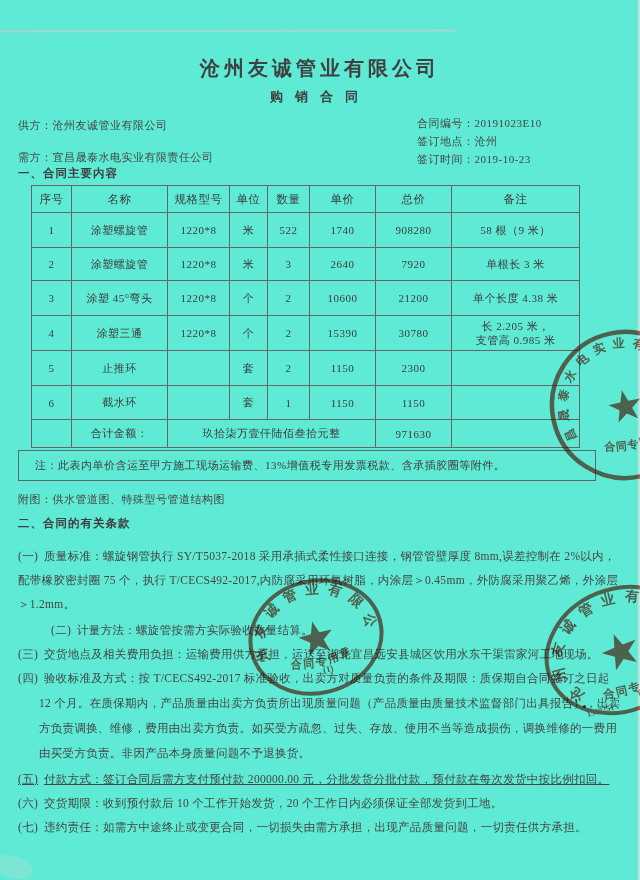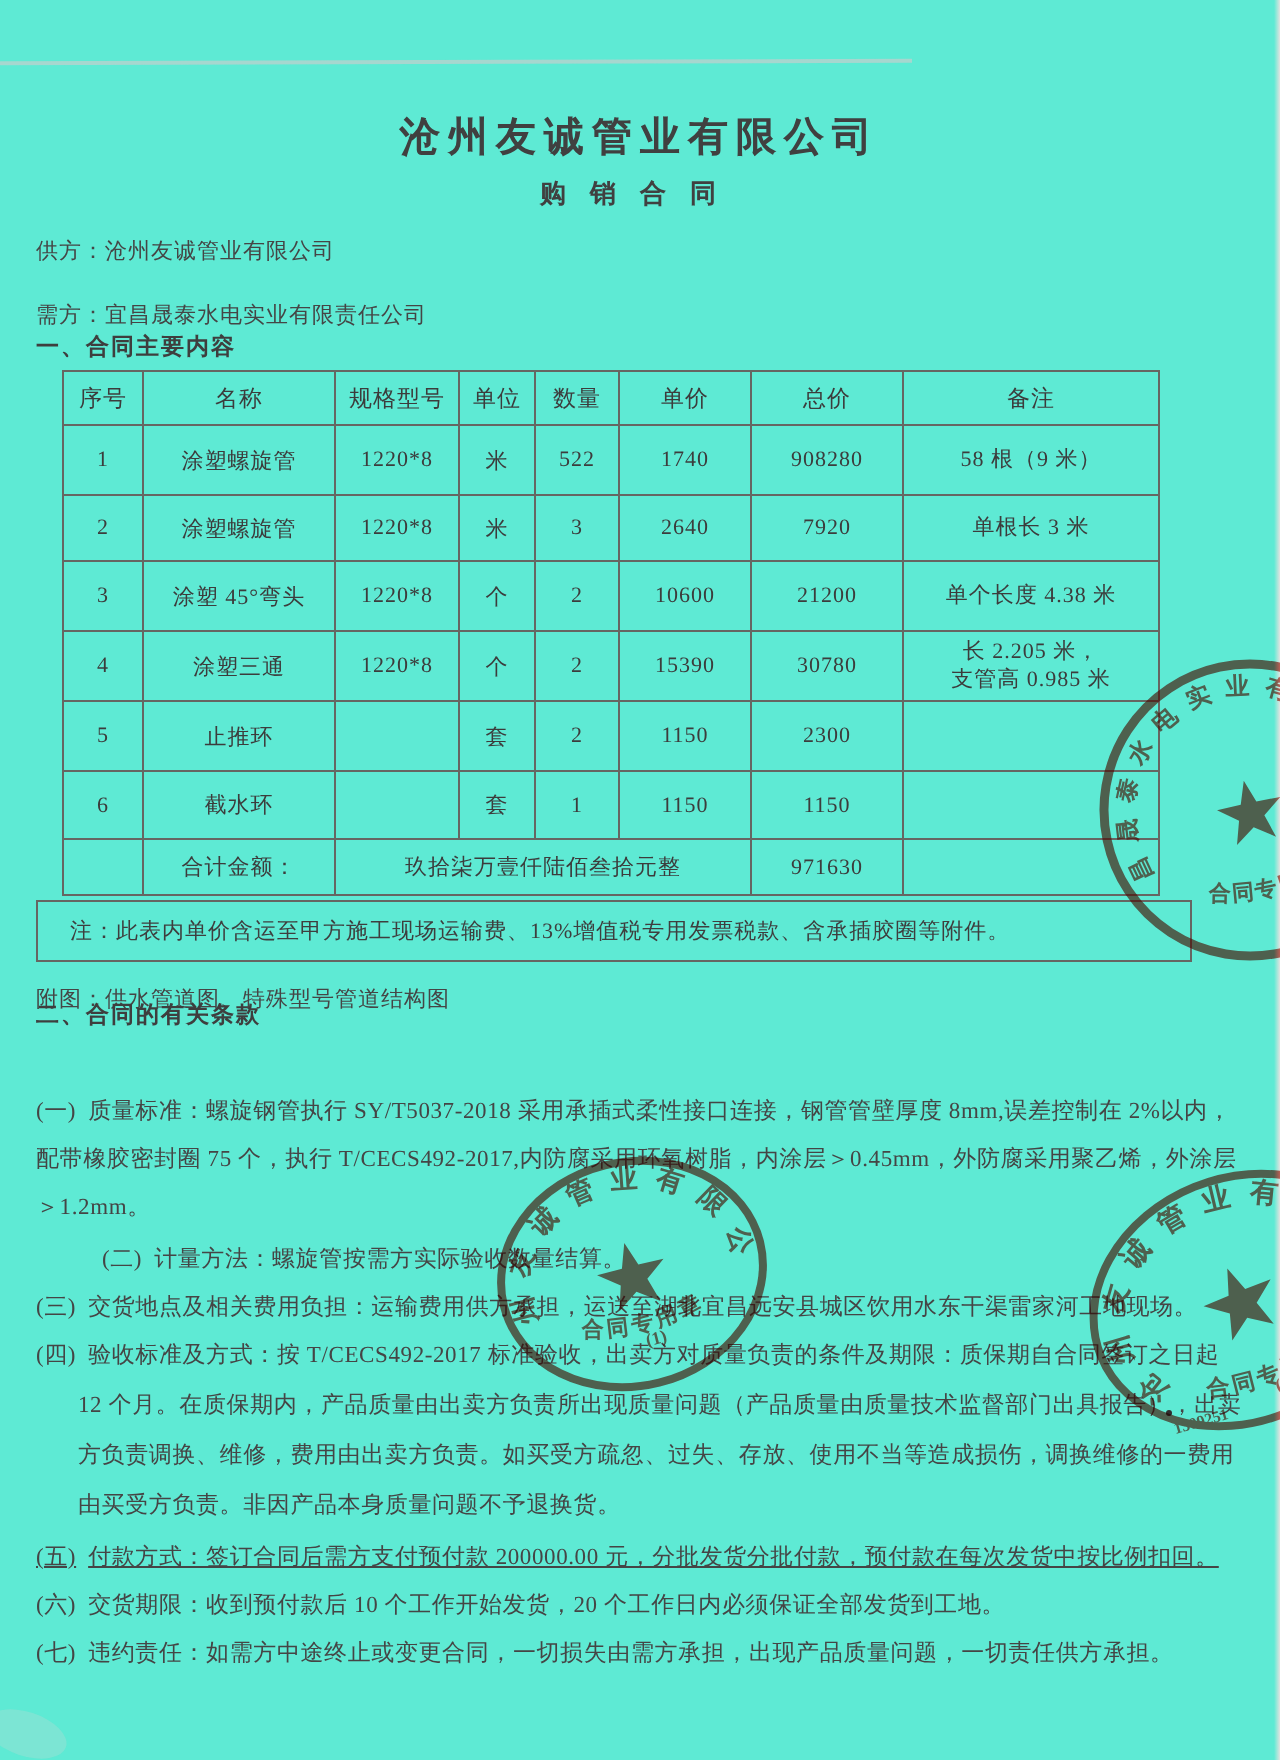--- a/index.html
+++ b/index.html
@@ -21,21 +21,21 @@
     font-size:13px;font-weight:600;letter-spacing:12px;color:#404040;}
 
   .meta{font-size:11px;color:#454545;}
   .meta-supplier{position:absolute;left:18px;top:118px;}
   .meta-buyer{position:absolute;left:18px;top:150px;}
   .meta-right{position:absolute;left:417px;top:114px;line-height:18px;}
   .meta span{letter-spacing:.5px;margin-top:35px;}
 
   .section-title{position:absolute;left:18px;font-size:11.5px;font-weight:600;color:#3e3e3e;letter-spacing:1px;}
   .section-1{top:166px;}
-  .section-2{top:500px;text-align:right;}
+  .section-2{top:516px;text-align:right;}
 
   .goods-table{position:absolute;left:31px;top:185px;width:548px;border-collapse:collapse;table-layout:fixed;
     font-size:11px;color:#3c3c3c;}
   .goods-table td,.goods-table th{border:1px solid #666662;text-align:center;vertical-align:middle;
     padding:0 2px;font-weight:normal;letter-spacing:.5px;}
   .goods-table th{font-size:11.5px;}
   .goods-table .remark-cell{white-space:pre-line;line-height:1.3;}
   .col-no{width:40px;}.col-name{width:96px;}.col-spec{width:62px;}.col-unit{width:38px;}
   .col-qty{width:42px;}.col-price{width:66px;}.col-total{width:76px;}.col-remark{width:128px;}
 
@@ -68,20 +68,31 @@
   <div class="speck"></div>
 
   <div class="doc-company-title">沧州友诚管业有限公司</div>
   <div class="doc-title">购销合同</div>
 
   <div class="meta meta-supplier">
     <span>供方：</span><span>沧州友诚管业有限公司</span>
   </div>
   <div class="meta meta-buyer">
     <span>需方：</span><span>宜昌晟泰水电实业有限责任公司</span>
+  </div>
+  <div class="meta meta-right">
+    <div>
+      <span>合同编号：</span><span>20191023E10</span>
+    </div>
+    <div>
+      <span>签订地点：</span><span>沧州</span>
+    </div>
+    <div>
+      <span>签订时间：</span><span>2019-10-23</span>
+    </div>
   </div>
 
   <div class="section-title section-1">一、合同主要内容</div>
 
   <table class="goods-table">
     <colgroup>
       <col class="col-no">
         <col class="col-name">
         <col class="col-spec">
         <col class="col-unit">

